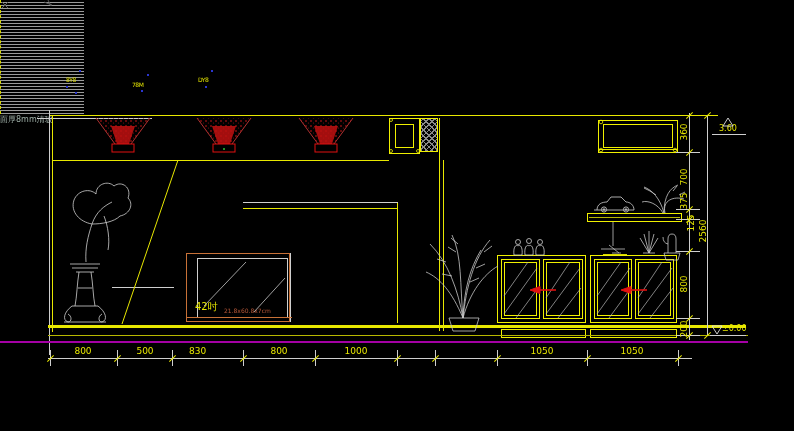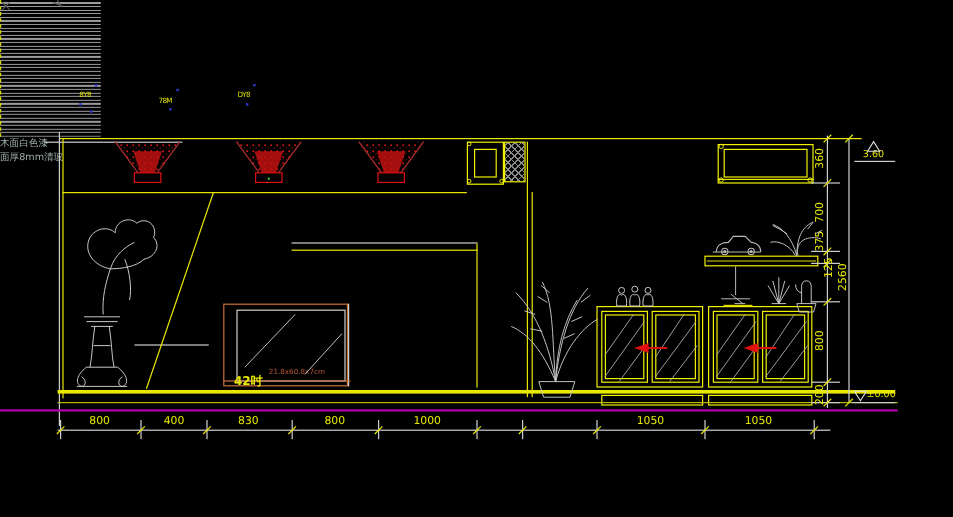--- a/index.html
+++ b/index.html
@@ -46,21 +46,21 @@
 
   <div class="hl w" style="left:243px;top:202px;width:155px;"></div>
   <div class="hl" style="left:243px;top:208px;width:155px;"></div>
   <div class="louver" style="left:313px;top:209px;width:84px;height:114px;"></div>
   <div class="vl" style="left:397px;top:203px;height:120px;"></div>
 
   <div class="box" style="left:186px;top:253px;width:104px;height:69px;border-color:#c87137;"></div>
   <div class="vl w" style="left:290px;top:253px;height:69px;"></div>
   <div class="box" style="left:197px;top:258px;width:91px;height:60px;border-color:#cfcfcf;"></div>
   <div class="hl" style="left:186px;top:317px;width:106px;background:#c87137;"></div>
-  <div class="txt" style="left:195px;top:314px;font-size:10px;font-weight:bold;">42吋</div>
+  <div class="txt" style="left:195px;top:302px;font-size:10px;font-weight:normal;">42吋</div>
   <div class="txt" style="left:224px;top:306px;font-size:6px;color:#b85838;">21.8x60.8x7cm</div>
 
   <div class="box" style="left:497px;top:255px;width:89px;height:68px;"></div>
   <div class="box" style="left:501px;top:259px;width:39px;height:60px;"></div>
   <div class="box" style="left:504px;top:262px;width:33px;height:54px;"></div>
   <div class="box" style="left:543px;top:259px;width:40px;height:60px;"></div>
   <div class="box" style="left:546px;top:262px;width:34px;height:54px;"></div>
   <div class="box" style="left:501px;top:329px;width:85px;height:9px;"></div>
 
   <div class="box" style="left:590px;top:255px;width:87px;height:68px;"></div>
@@ -82,21 +82,20 @@
   <div class="txt tiny" style="left:132px;top:80px;">78M</div>
   <div class="txt tiny" style="left:198px;top:75px;">DY8</div>
   <div class="spk" style="left:66px;top:86px;"></div>
   <div class="spk" style="left:75px;top:92px;"></div>
   <div class="spk" style="left:79px;top:70px;"></div>
   <div class="spk" style="left:141px;top:90px;"></div>
   <div class="spk" style="left:147px;top:74px;"></div>
   <div class="spk" style="left:205px;top:86px;"></div>
   <div class="spk" style="left:211px;top:70px;"></div>
 
-  <div class="note" style="left:112px;top:263px;">木面白色漆</div>
   <div class="note" style="left:112px;top:275px;">面厚8mm清玻</div>
   <div class="hl w" style="left:112px;top:287px;width:62px;"></div>
 
   <div class="hl w" style="left:48px;top:358px;width:644px;"></div>
   <div class="vl w" style="left:50px;top:350px;height:16px;"></div>
   <div class="vl w" style="left:117px;top:350px;height:16px;"></div>
   <div class="vl w" style="left:172px;top:350px;height:16px;"></div>
   <div class="vl w" style="left:243px;top:350px;height:16px;"></div>
   <div class="vl w" style="left:315px;top:350px;height:16px;"></div>
   <div class="vl w" style="left:397px;top:350px;height:16px;"></div>
@@ -108,22 +107,22 @@
   <div class="tk" style="left:113px;top:358px;"></div>
   <div class="tk" style="left:168px;top:358px;"></div>
   <div class="tk" style="left:239px;top:358px;"></div>
   <div class="tk" style="left:311px;top:358px;"></div>
   <div class="tk" style="left:393px;top:358px;"></div>
   <div class="tk" style="left:431px;top:358px;"></div>
   <div class="tk" style="left:493px;top:358px;"></div>
   <div class="tk" style="left:583px;top:358px;"></div>
   <div class="tk" style="left:674px;top:358px;"></div>
   <div class="txt" style="left:65px;top:346px;width:36px;text-align:center;">800</div>
-  <div class="txt" style="left:127px;top:346px;width:36px;text-align:center;">400</div>
-  <div class="txt" style="left:189px;top:346px;width:36px;text-align:center;">830</div>
+  <div class="txt" style="left:127px;top:346px;width:36px;text-align:center;">500</div>
+  <div class="txt" style="left:189px;top:346px;width:36px;">830</div>
   <div class="txt" style="left:261px;top:346px;width:36px;text-align:center;">800</div>
   <div class="txt" style="left:338px;top:346px;width:36px;text-align:center;">1000</div>
   <div class="txt" style="left:524px;top:346px;width:36px;text-align:center;">1050</div>
   <div class="txt" style="left:614px;top:346px;width:36px;text-align:center;">1050</div>
 
   <div class="vl w" style="left:689px;top:113px;height:227px;"></div>
   <div class="vl w" style="left:707px;top:115px;height:220px;"></div>
   <div class="hl w" style="left:676px;top:152px;width:24px;"></div>
   <div class="hl w" style="left:676px;top:209px;width:24px;"></div>
   <div class="hl w" style="left:676px;top:219px;width:24px;"></div>

